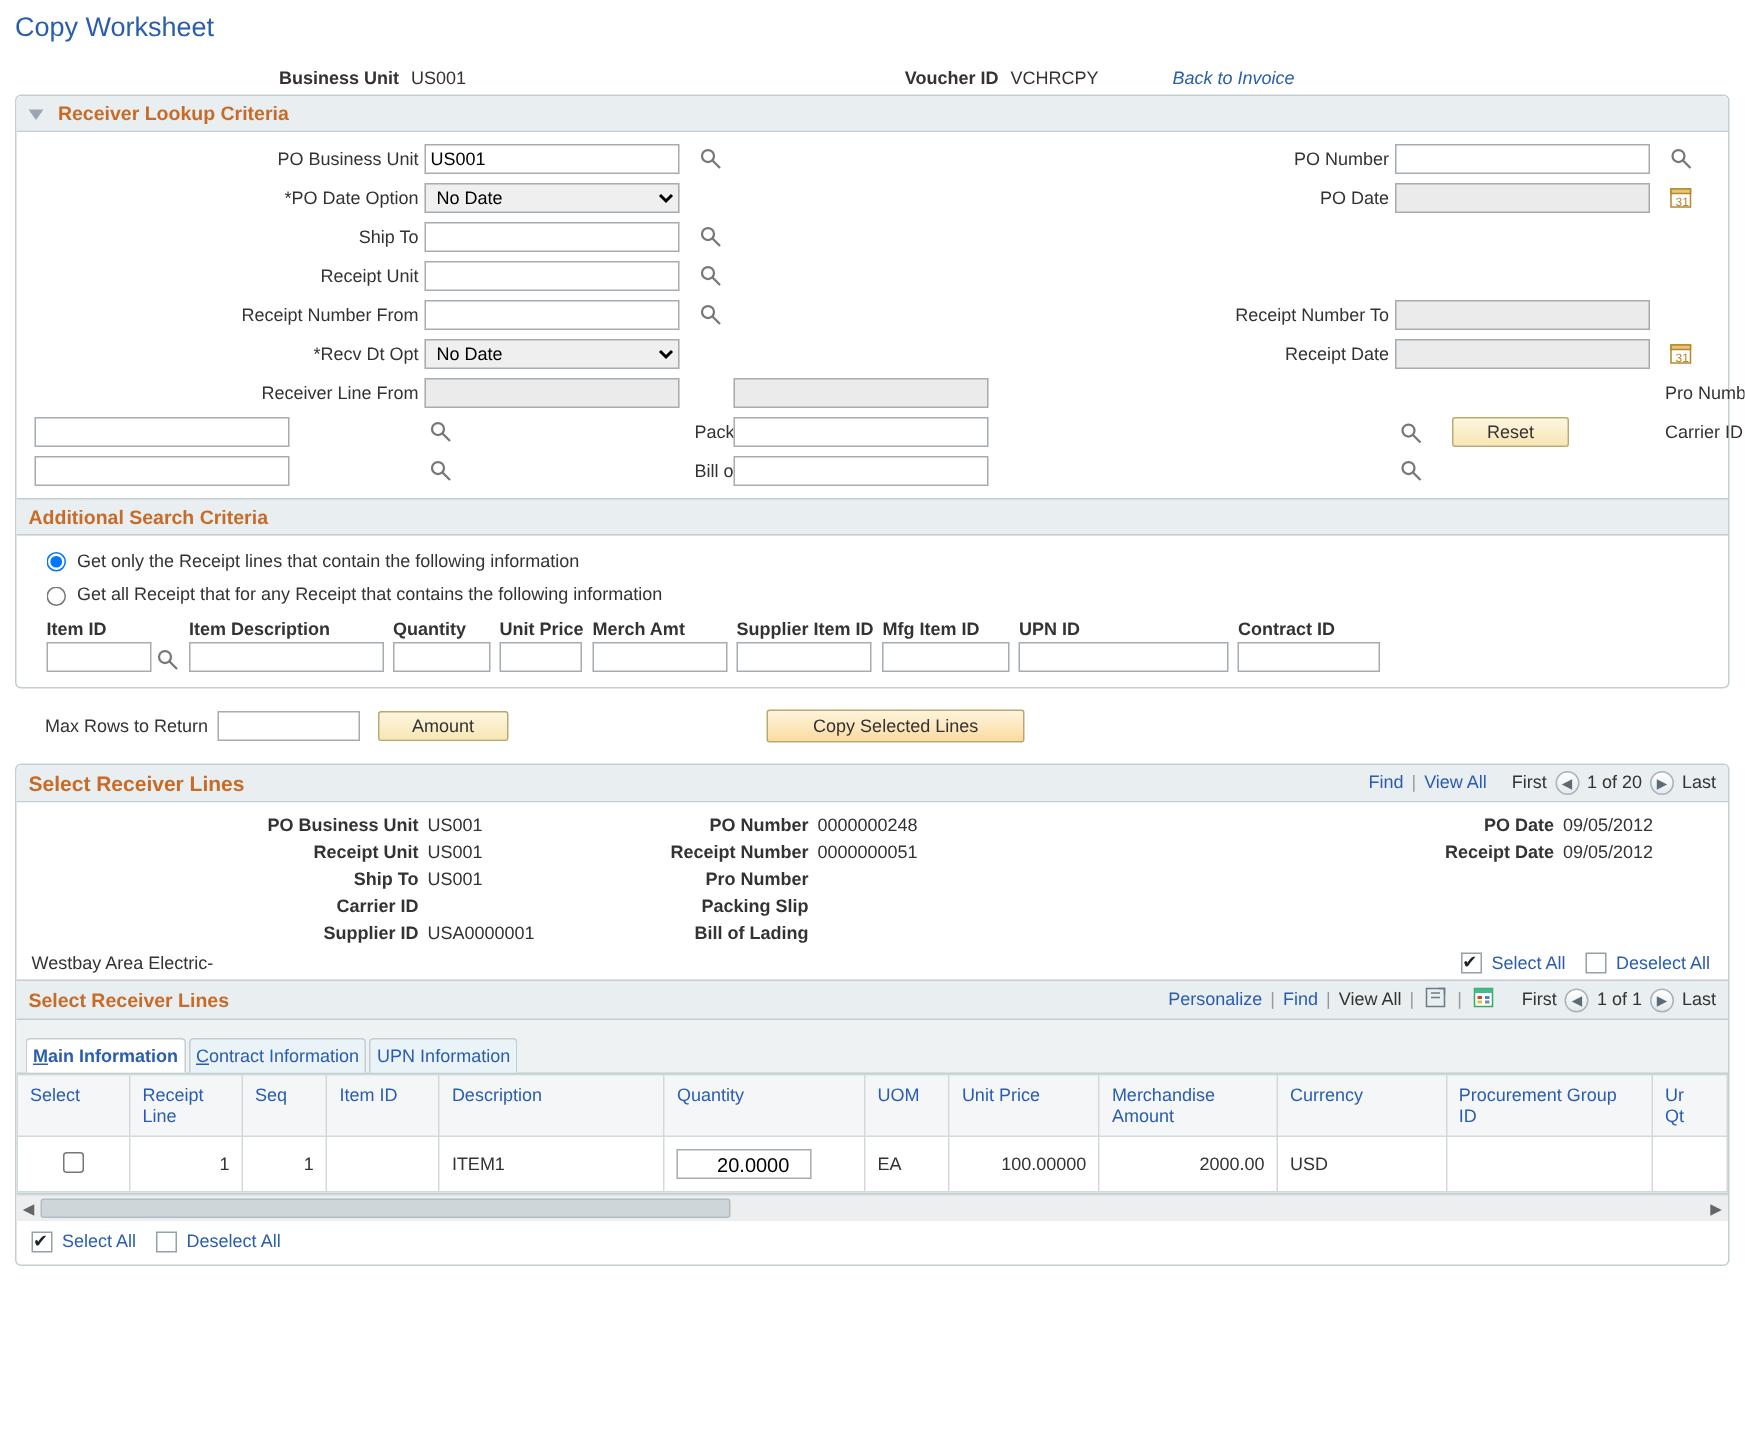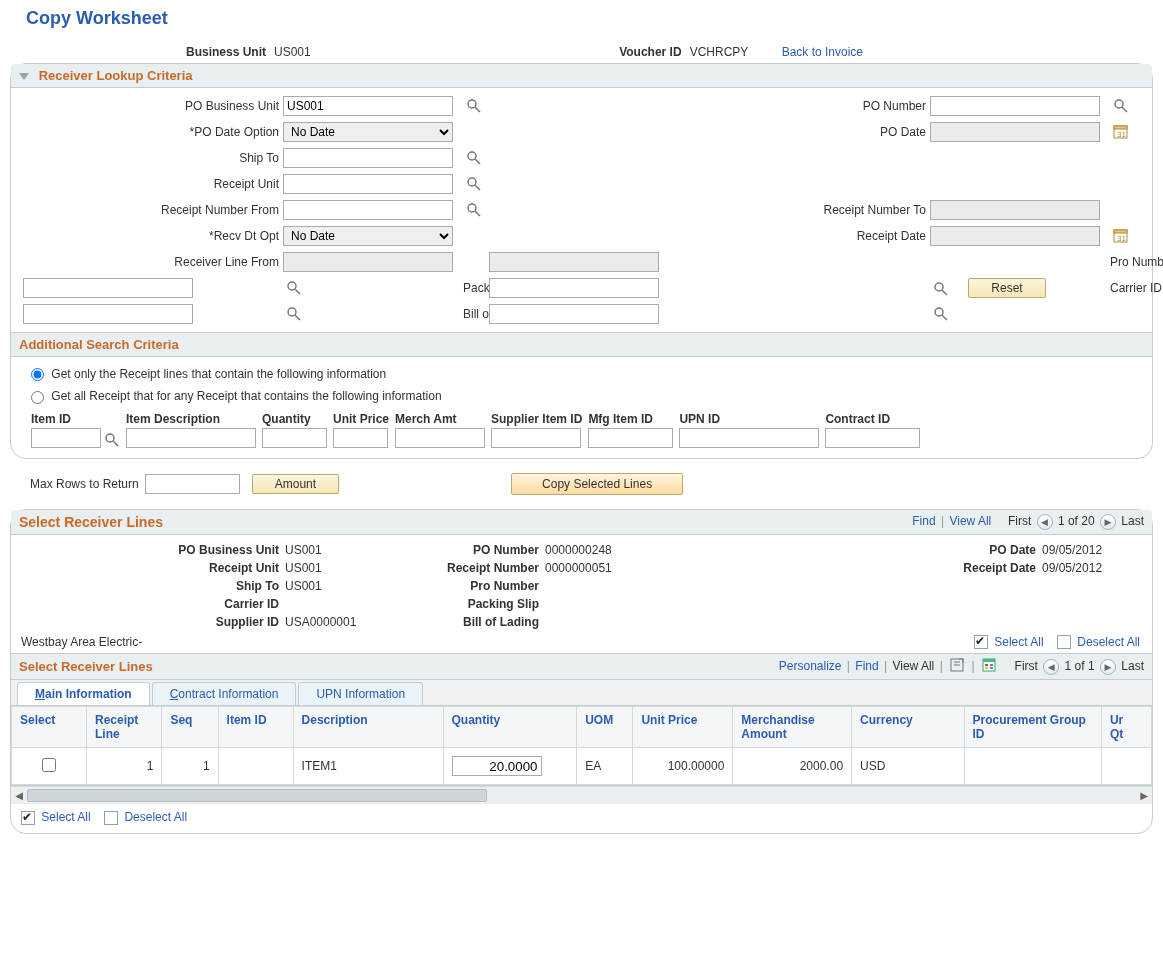--- a/index.html
+++ b/index.html
@@ -1,25 +1,25 @@
 <!DOCTYPE html>
 <html><head>
 <meta charset="utf-8">
 <style>
 * { box-sizing: border-box; margin: 0; padding: 0; }
 body { font-family: Arial, Helvetica, sans-serif; font-size: 12px; color: #333; background: #fff; padding: 8px 10px; width: 1163px; }
-.page-title { color: #2a5db0; font-size: 18px; font-weight: bold; margin-bottom: 16px; margin-left: 16px; }
+.page-title { color: #2a5db0; font-size: 18px; font-weight: normal; margin-bottom: 16px; }
 .top-row { display: flex; margin-bottom: 4px; }
 .label { font-weight: normal; color: #333; text-align: center; }
 .top-row .label { font-weight: bold; }
 .top-left { width: 260px; text-align: right; padding-right: 4px; }
 .top-val { padding-left: 4px; }
 .link { color: #2a5db0; text-decoration: none; cursor: pointer; }
 
-.section-box { border: 1px solid #c3cdd2; border-radius: 16px; background: #fff; margin-bottom: 10px; }
+.section-box { border: 1px solid #c3cdd2; border-radius: 4px; background: #fff; margin-bottom: 10px; }
 .section-header { background: #e9eef0; border-bottom: 1px solid #c3cdd2; padding: 4px 8px; color: #c76b27; font-weight: bold; font-size: 13px; border-radius: 4px 4px 0 0; }
 .section-header .tri { display: inline-block; width: 0; height: 0; border-left: 5px solid transparent; border-right: 5px solid transparent; border-top: 7px solid #9aa6b0; margin-right: 6px; vertical-align: middle; cursor: pointer; }
 .section-body { padding: 8px 12px; }
 
 .form-grid { display: grid; grid-template-columns: 260px 180px 26px 1fr 180px 30px; row-gap: 6px; align-items: center; }
 .form-grid .lbl { text-align: right; padding-right: 4px; white-space: nowrap; }
 .form-grid input[type="text"], .form-grid select { width: 170px; height: 20px; font-size: 12px; border: 1px solid #a5acb2; padding: 0 3px; }
 .form-grid input[disabled] { background: #ebebeb; }
 .form-grid .lbl-right { text-align: right; padding-right: 4px; white-space: nowrap; }
 .icon-lookup, .icon-cal { width: 16px; height: 16px; display: inline-block; cursor: pointer; margin-left: 3px; vertical-align: middle; }
@@ -55,30 +55,30 @@
 .info-grid .val { padding-left: 2px; }
 
 .supplier-row { display: flex; justify-content: space-between; padding: 2px 12px 4px 10px; align-items: center; }
 .checkicon { display:inline-block; width:14px; height:14px; border:1px solid #94a1a9; background:#fff; position:relative; vertical-align:middle; margin-right:3px; cursor:pointer;}
 .checkicon.checked::after { content:"✔"; position:absolute; top:-2px; left:0px; font-size:12px; color:#222; }
 
 .inner-header { background: #e9eef0; border-top: 1px solid #c3cdd2; border-bottom: 1px solid #c3cdd2; padding: 4px 8px; display: flex; justify-content: space-between; align-items: center; }
 .inner-header .title { color: #c76b27; font-weight: bold; font-size: 13px; }
 
 .tabs { display: flex; border-bottom: 1px solid #c3cdd2; background: #eef2f3; padding-left: 6px; }
-.tab { padding: 4px 17px; border: 1px solid #c3cdd2; border-bottom: none; background: #eaf3f8; margin-right: 2px; margin-top: 2px; border-radius: 3px 3px 0 0; color: #2a5db0; cursor: pointer; font-size: 12px; }
+.tab { padding: 4px 4px; border: 1px solid #c3cdd2; border-bottom: none; background: #eaf3f8; margin-right: 2px; margin-top: 12px; border-radius: 3px 3px 0 0; color: #2a5db0; cursor: pointer; font-size: 12px; }
 .tab.active { background: #fff; color: #2a5db0; font-weight: bold; }
 .tab .u { text-decoration: underline; }
 
 .grid-wrap { overflow-x: auto; border-bottom: 1px solid #c3cdd2; }
 table.dgrid { border-collapse: collapse; width: 100%; min-width: 960px; }
-table.dgrid th { background: #f4f6f7; border: 1px solid #d2d9dc; padding: 6px 8px; text-align: left; color: #2a5db0; font-weight: bold; font-size: 12px; vertical-align: top; cursor: pointer; }
+table.dgrid th { background: #f4f6f7; border: 1px solid #d2d9dc; padding: 6px 8px; text-align: left; color: #2a5db0; font-weight: normal; font-size: 12px; vertical-align: top; cursor: pointer; }
 table.dgrid td { border: 1px solid #d2d9dc; padding: 8px 8px; font-size: 12px; }
 table.dgrid td.num { text-align: right; }
-table.dgrid input[type="text"] { width: 90px; height: 20px; text-align: right; border: 1px solid #a5acb2; padding: 0 3px; }
+table.dgrid input[type="text"] { width: 90px; height: 20px; text-align: right; border: 1px solid #a5acb2; padding: 0 14px; }
 table.dgrid input[type="checkbox"] { width: 14px; height: 14px; }
 
 .scrollbar-fake { height: 18px; background: #eceef0; border-top: 1px solid #d2d9dc; position: relative; }
 .scrollbar-fake .thumb { position: absolute; left: 16px; width: 460px; top: 2px; bottom: 2px; background: #cfd6da; border: 1px solid #b3bcc1; border-radius: 2px; }
 .scrollbar-fake .arrow { position: absolute; width: 14px; top: 1px; bottom:1px; display:flex; align-items:center; justify-content:center; color:#666; font-size:10px; cursor:pointer; }
 .scrollbar-fake .arrow.left { left:1px; }
 .scrollbar-fake .arrow.right { right:1px; }
 
 .bottom-sel { padding: 6px 10px 8px 10px; }
 .tiny-icon { display:inline-block; vertical-align:middle; margin:0 2px; }
@@ -88,21 +88,21 @@
 <body>
 
 <div class="page-title">Copy Worksheet</div>
 
 <div class="top-row">
   <div class="top-left label">Business Unit</div>
   <div class="top-val">US001</div>
   <div style="flex:1"></div>
   <div class="label" style="padding-right:4px;">Voucher ID</div>
   <div class="top-val" style="width:90px">VCHRCPY</div>
-  <a class="link" style="margin-left:6px; margin-right:290px;">Back to Invoice</a>
+  <a class="link" style="margin-left:22px; margin-right:290px;font-style:italic;">Back to Invoice</a>
 </div>
 
 <div class="section-box">
   <div class="section-header">
     <span class="tri"></span>
     <span>Receiver Lookup Criteria</span>
   </div>
   <div class="section-body">
     <div class="form-grid">
 

